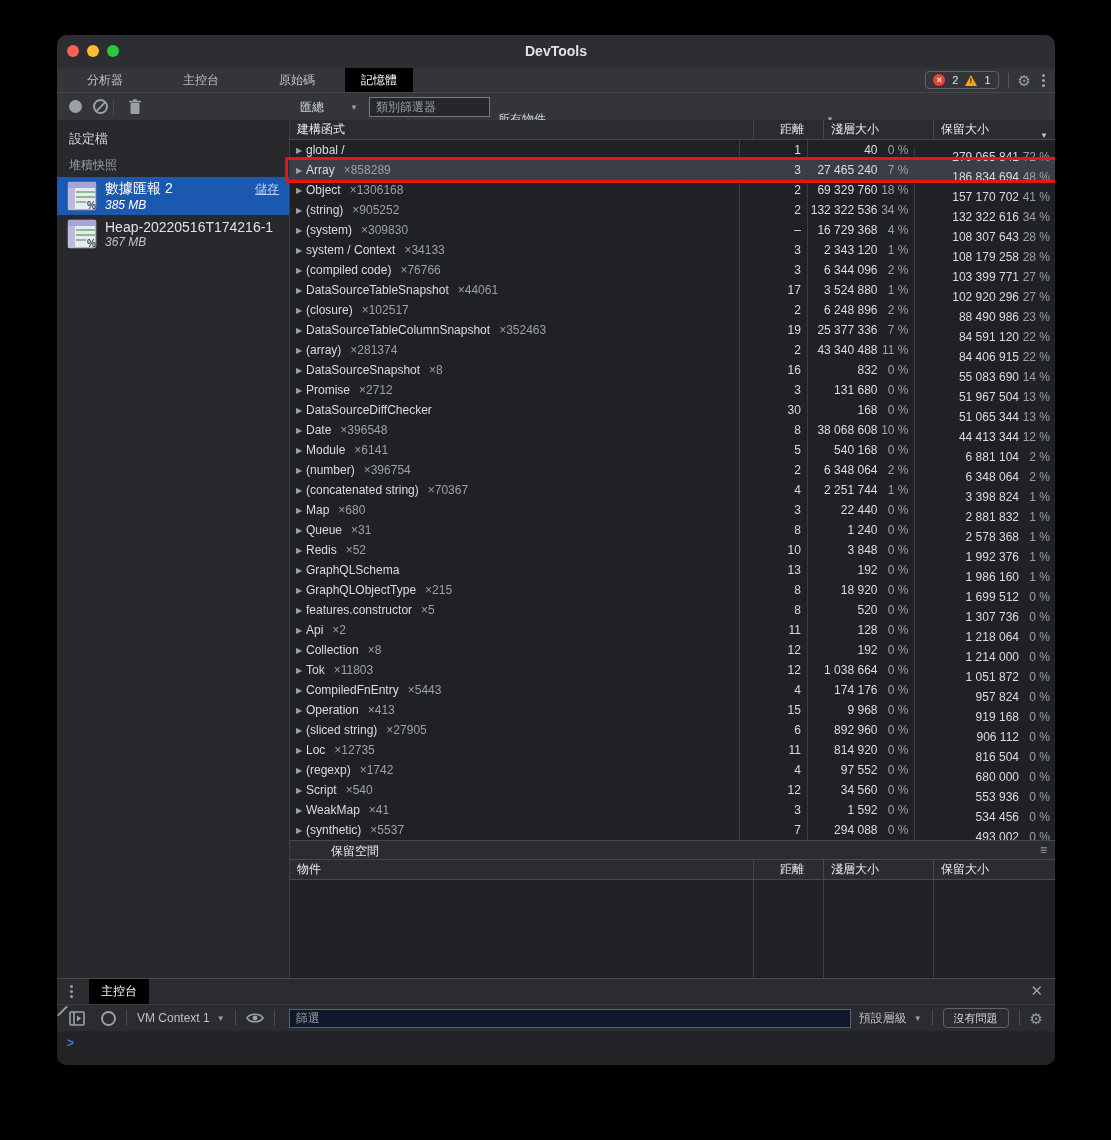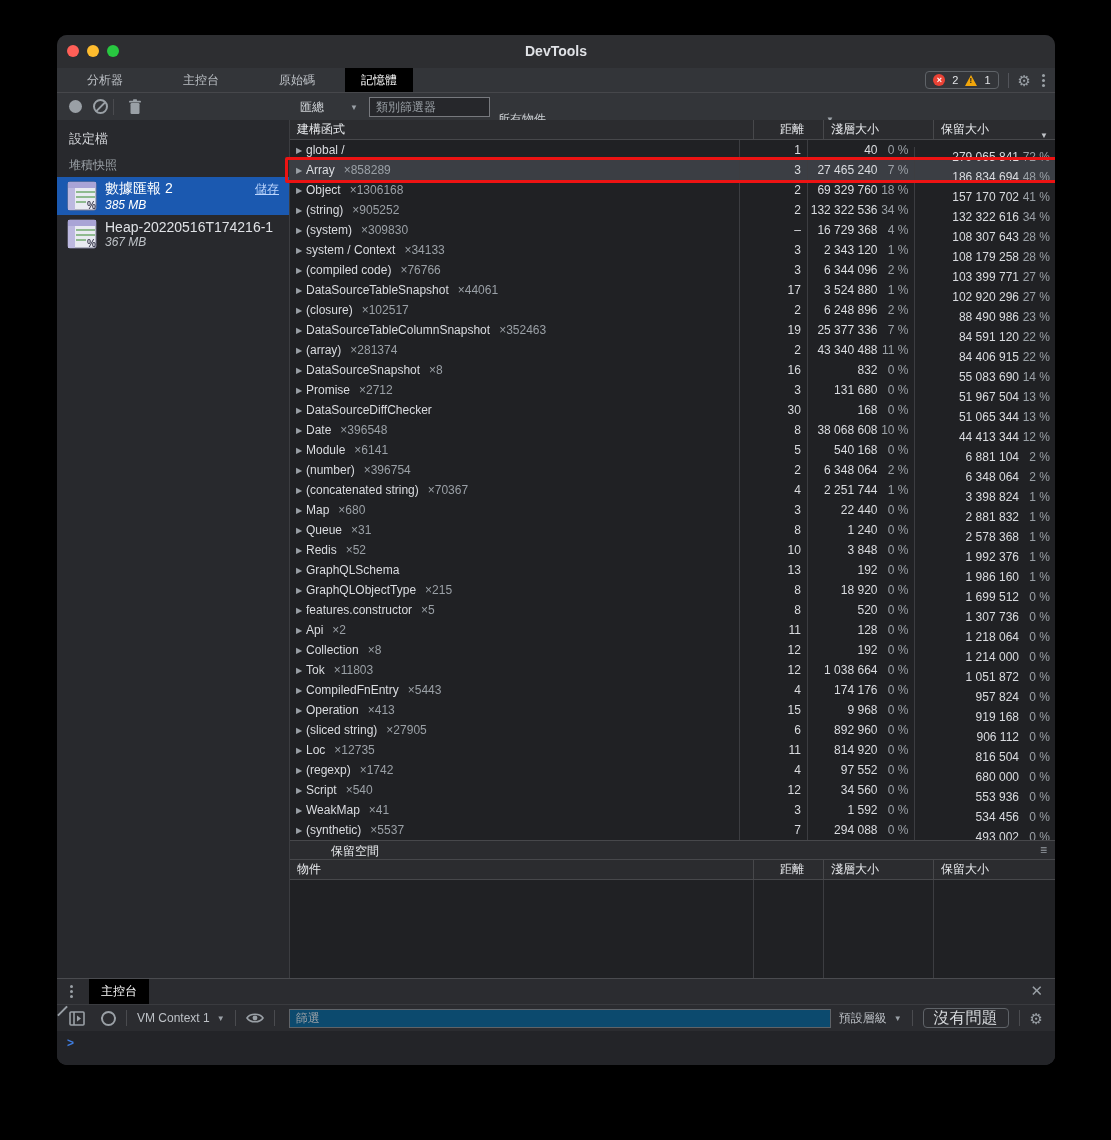--- a/index.html
+++ b/index.html
@@ -106,27 +106,27 @@
     border-top:1px solid #4a4b4f; }
   .drawer-tabs { position:absolute; left:0; top:0; width:100%; height:25px; display:flex; align-items:center; }
   .drawer-kebab { margin-left:11px; }
   .drawer-tab { margin-left:14px; height:25px; line-height:25px; padding:0 12px; background:#000;
     color:#fff; font-size:12px; }
   .drawer-close { position:absolute; right:12px; top:3px; color:#9aa0a6; font-size:15px; }
   .drawer-toolbar { position:absolute; left:0; top:25px; width:100%; height:27px; border-top:1px solid #3a3b3f;
     display:flex; align-items:center; }
   .drawer-toolbar .sep { width:1px; height:16px; background:#4a4b4f; margin:0 10px; flex:none; }
   .ctx-dd { display:flex; align-items:center; gap:7px; font-size:12px; color:#bdc1c6; }
-  .console-filter { flex:1; height:19px; margin:0 8px 0 4px; background:#0c4a6e; border:1px solid #5f6368;
+  .console-filter { flex:1; height:19px; margin:0 8px 0 4px; background:#0f172a; border:1px solid #5f6368;
     color:#9aa0a6; font-size:12px; padding:0 6px; outline:none;
     font-family:"Liberation Sans","DejaVu Sans",sans-serif; }
   .console-filter::placeholder { color:#9aa0a6; }
   .levels-dd { display:flex; align-items:center; gap:7px; font-size:12px; color:#bdc1c6; flex:none; }
   .no-issues { border:1px solid #5f6368; border-radius:4px; height:20px; line-height:18px; padding:0 10px;
-    font-size:16px; color:#d6d9dc; flex:none; }
+    font-size:11px; color:#d6d9dc; flex:none; }
   .drawer-toolbar .gear { margin-right:12px; }
   .prompt-area { position:absolute; left:0; top:52px; width:100%; bottom:0; background:#232428; }
   .prompt-chevron { position:absolute; left:10px; top:5px; color:#3f7de0; font-size:12px; font-weight:bold; }
 
   .svgicon { display:block; }
 </style>
 </head>
 <body>
 
 <div class="window">

